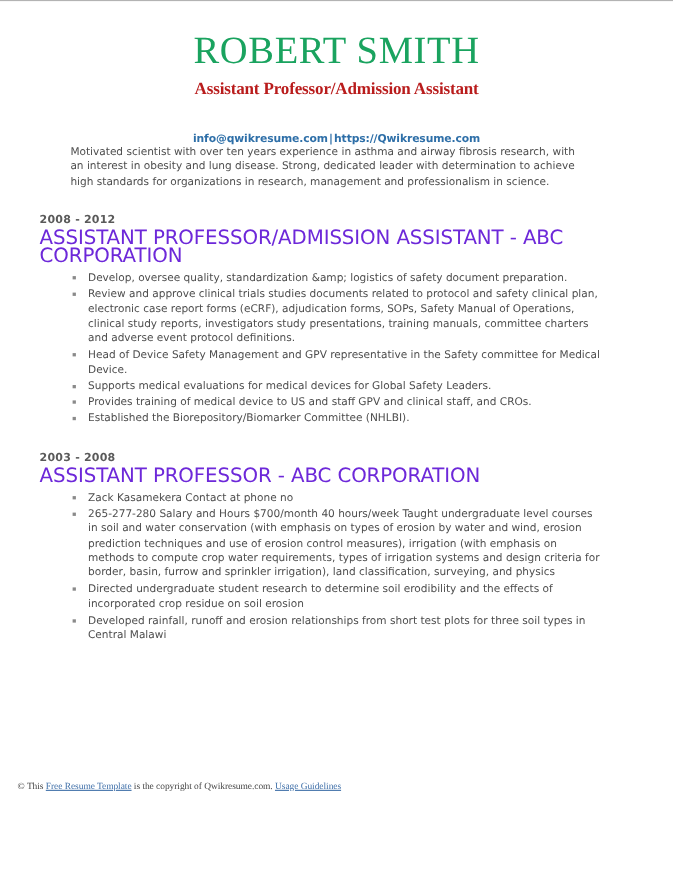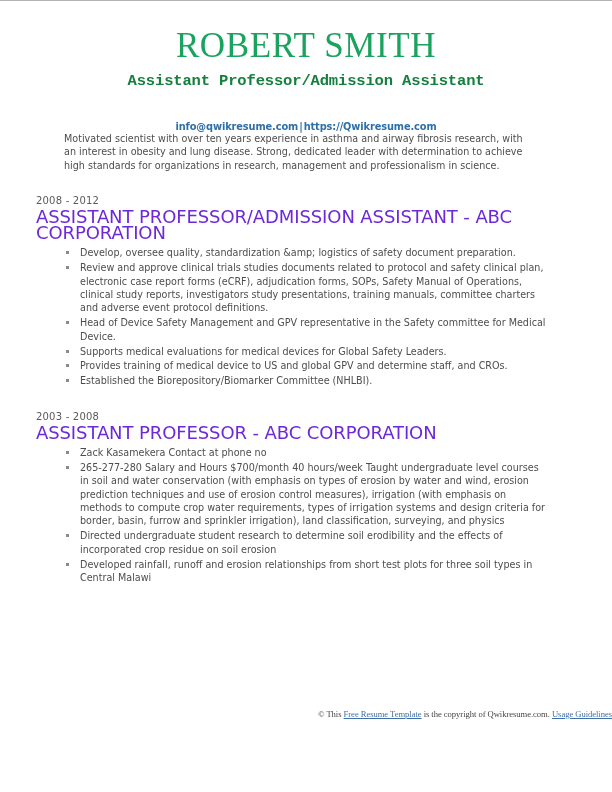--- a/index.html
+++ b/index.html
@@ -36,25 +36,25 @@
   .cand-name {
     font-family: "Liberation Serif", "DejaVu Serif", serif;
     font-size: 35px;
     line-height: 38px;
     letter-spacing: 0.6px;
     color: #1aa35f;
     font-weight: 400;
     margin: 0;
   }
   .cand-title {
-    font-family: Liberation Mono, monospace;
+    font-family: Liberation Serif, serif;
     font-size: 15.5px;
     line-height: 20px;
     font-weight: bold;
-    color: #15803d;
+    color: #b91c1c;
     margin: 6px 0 0 0;
     letter-spacing: -0.15px;
   }
   .contact-line {
     margin-top: 30px;
     font-size: 9.8px;
     font-weight: bold;
     color: #2e6fa8;
     letter-spacing: -0.1px;
   }
@@ -73,21 +73,21 @@
     color: #4d4d4d;
     text-align: left;
   }
 
   
   .section {
     margin-top: 22px;
   }
   .sec-dates {
     font-size: 10px;
-    font-weight: normal;
+    font-weight: bold;
     color: #5a5a5a;
     letter-spacing: 0.2px;
     line-height: 13px;
   }
   .sec-heading {
     font-size: 18px;
     font-weight: normal;
     color: #6d28d9;
     letter-spacing: -0.1px;
     line-height: 16px;
@@ -113,24 +113,24 @@
     left: 30px;
     top: 5px;
     width: 3px;
     height: 3px;
     background: #8a8a8a;
   }
 
   
   .footer {
     position: absolute;
-    left: 8px;
+    left: 16px;
     right: 0;
     bottom: 18px;
-    text-align: right;
+    text-align: left;
     font-family: "Liberation Serif", "DejaVu Serif", serif;
     font-size: 8.6px;
     color: #444444;
     letter-spacing: -0.05px;
   }
   .footer a {
     color: #3f6fa8;
     text-decoration: underline;
   }
   .footer .reg {
@@ -155,21 +155,21 @@
     <div class="summary">Motivated scientist with over ten years experience in asthma and airway fibrosis research, with an interest in obesity and lung disease. Strong, dedicated leader with determination to achieve high standards for organizations in research, management and professionalism in science.</div>
 
     <div class="section">
       <div class="sec-dates">2008 - 2012</div>
       <div class="sec-heading">ASSISTANT PROFESSOR/ADMISSION ASSISTANT - ABC CORPORATION</div>
       <ul class="bullets">
         <li>Develop, oversee quality, standardization &amp;amp; logistics of safety document preparation.</li>
         <li>Review and approve clinical trials studies documents related to protocol and safety clinical plan, electronic case report forms (eCRF), adjudication forms, SOPs, Safety Manual of Operations, clinical study reports, investigators study presentations, training manuals, committee charters and adverse event protocol definitions.</li>
         <li>Head of Device Safety Management and GPV representative in the Safety committee for Medical Device.</li>
         <li>Supports medical evaluations for medical devices for Global Safety Leaders.</li>
-        <li>Provides training of medical device to US and global GPV and determine staff, and CROs.</li>
+        <li>Provides training of medical device to US and staff GPV and clinical staff, and CROs.</li>
         <li>Established the Biorepository/Biomarker Committee (NHLBI).</li>
       </ul>
     </div>
 
     <div class="section">
       <div class="sec-dates">2003 - 2008</div>
       <div class="sec-heading">ASSISTANT PROFESSOR - ABC CORPORATION</div>
       <ul class="bullets">
         <li>Zack Kasamekera Contact at phone no</li>
         <li>265-277-280 Salary and Hours $700/month 40 hours/week Taught undergraduate level courses in soil and water conservation (with emphasis on types of erosion by water and wind, erosion prediction techniques and use of erosion control measures), irrigation (with emphasis on methods to compute crop water requirements, types of irrigation systems and design criteria for border, basin, furrow and sprinkler irrigation), land classification, surveying, and physics</li>

